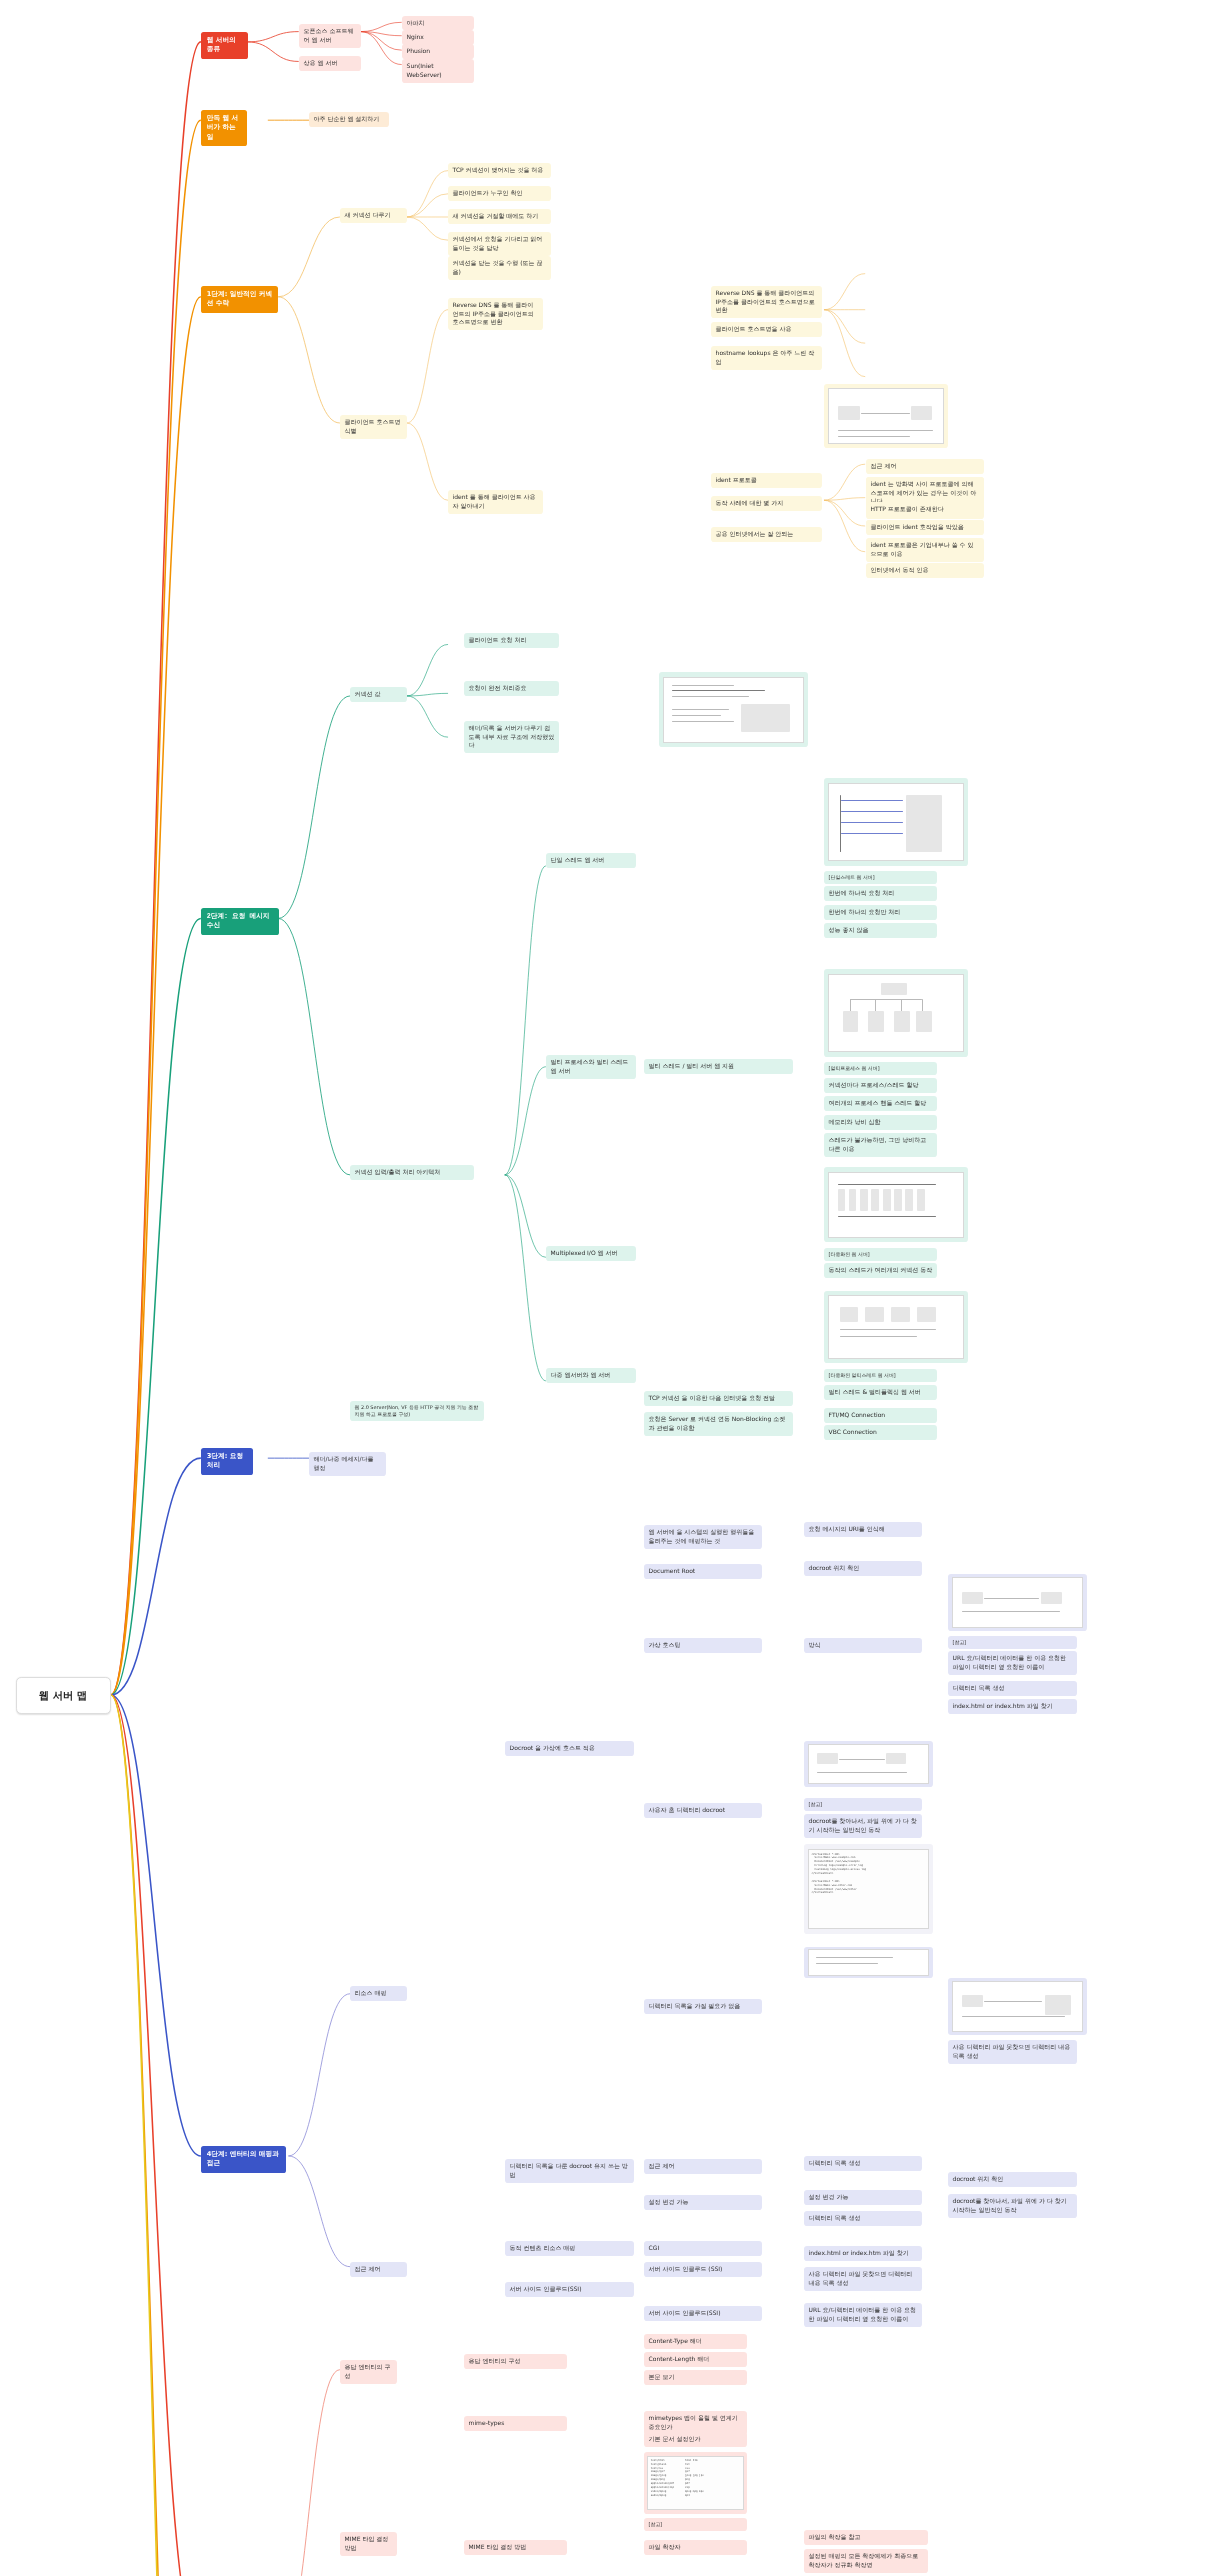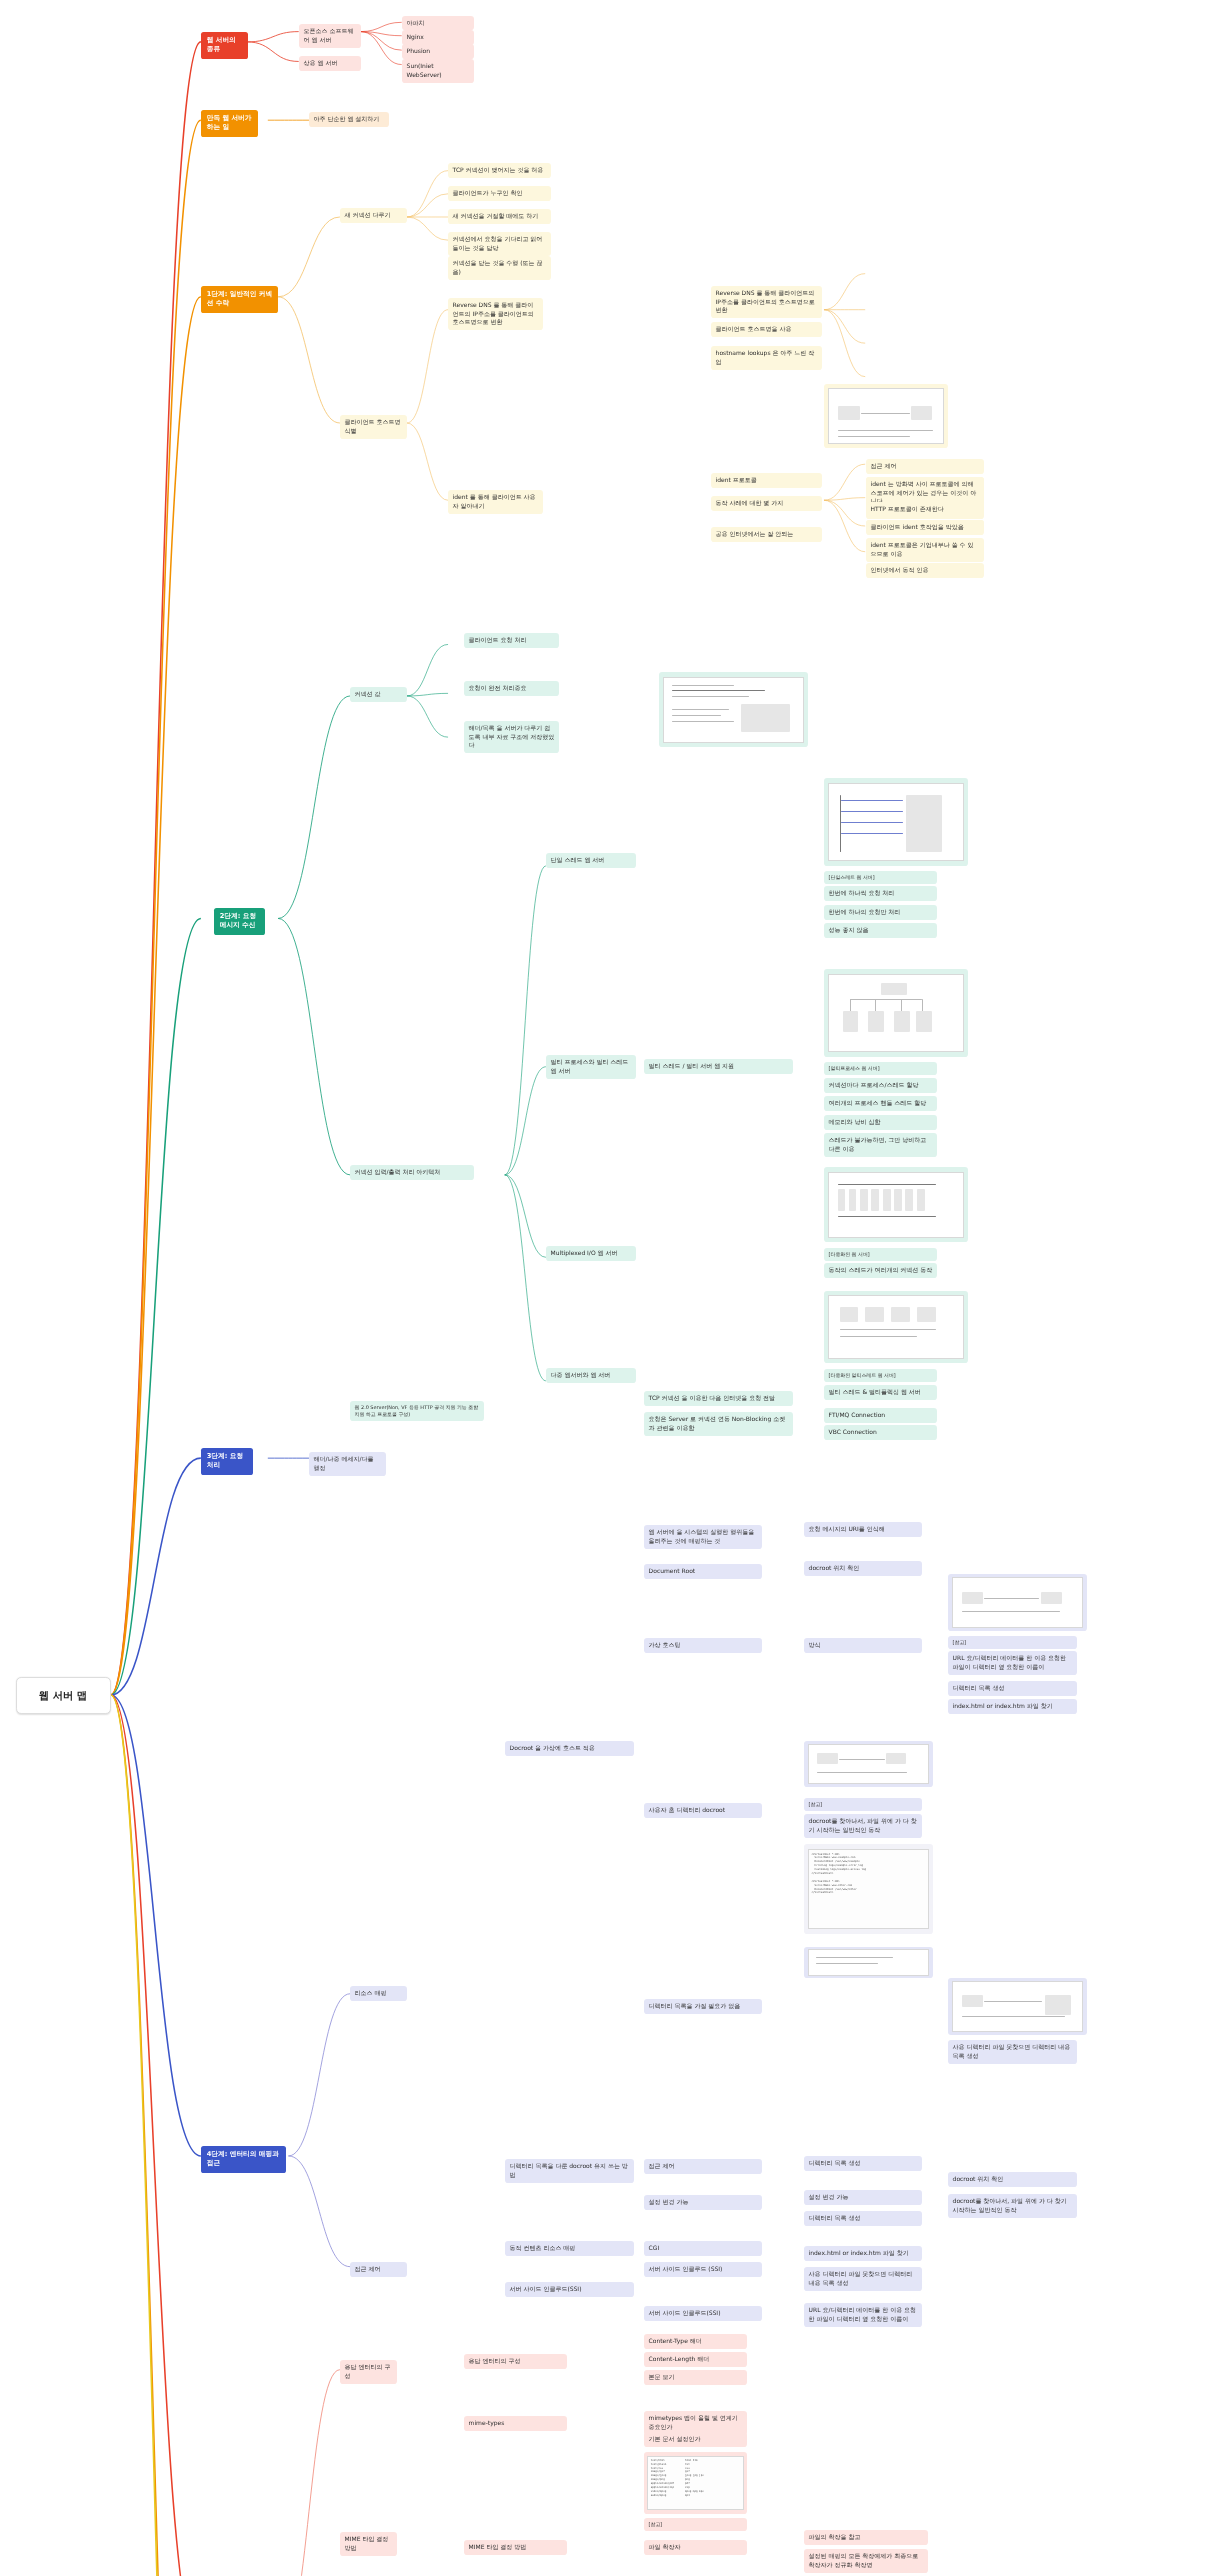--- a/index.html
+++ b/index.html
@@ -184,21 +184,21 @@
   <div class="node t-red" style="left:402px; top:30px; width:72px;">
       <span>Nginx</span>
     </div>
   <div class="node t-red" style="left:402px; top:44px; width:72px;">
       <span>Phusion</span>
     </div>
   <div class="node t-red" style="left:402px; top:59px; width:72px;">
       <span>Sun(Iniet WebServer)</span>
     </div>
 
-  <div class="node l1 c-orange" style="left:201px; top:110px; width:57px;">
+  <div class="node l1 c-orange" style="left:201px; top:110px; width:46px;">
     <span>만독 웹 서버가 하는 일</span>
   </div>
   <div class="node t-orange" style="left:309px; top:112px; width:80px;">
       <span>아주 단순한 웹 설치하기</span>
     </div>
 
   <div class="node l1 c-orange" style="left:201px; top:286px; width:77px;">
     <span>1단계: 일반적인 커넥션 수락</span>
   </div>
   <div class="node t-yellow" style="left:340px; top:208px; width:67px;">
@@ -283,21 +283,21 @@
   <div class="node t-yellow" style="left:866px; top:520px; width:118px;">
       <span>클라이언트 ident 호작업을 막았음</span>
     </div>
   <div class="node t-yellow" style="left:866px; top:538px; width:118px;">
       <span>ident 프로토콜은 기업내부나 쓸 수 있으므로 이용</span>
     </div>
   <div class="node t-yellow" style="left:866px; top:563px; width:118px;">
       <span>인터넷에서 동적 인용</span>
     </div>
 
-  <div class="node l1 c-green" style="left:214px; top:908px; width:51px;">
+  <div class="node l1 c-green" style="left:201px; top:908px; width:78px;font-family:Liberation Mono, monospace;">
     <span>2단계: 요청 메시지 수신</span>
   </div>
 
   <div class="node t-green" style="left:350px; top:687px; width:57px;">
       <span>커넥션 값</span>
     </div>
   <div class="node t-green" style="left:350px; top:1165px; width:124px;">
       <span>커넥션 입력/출력 처리 아키텍처</span>
     </div>
 

